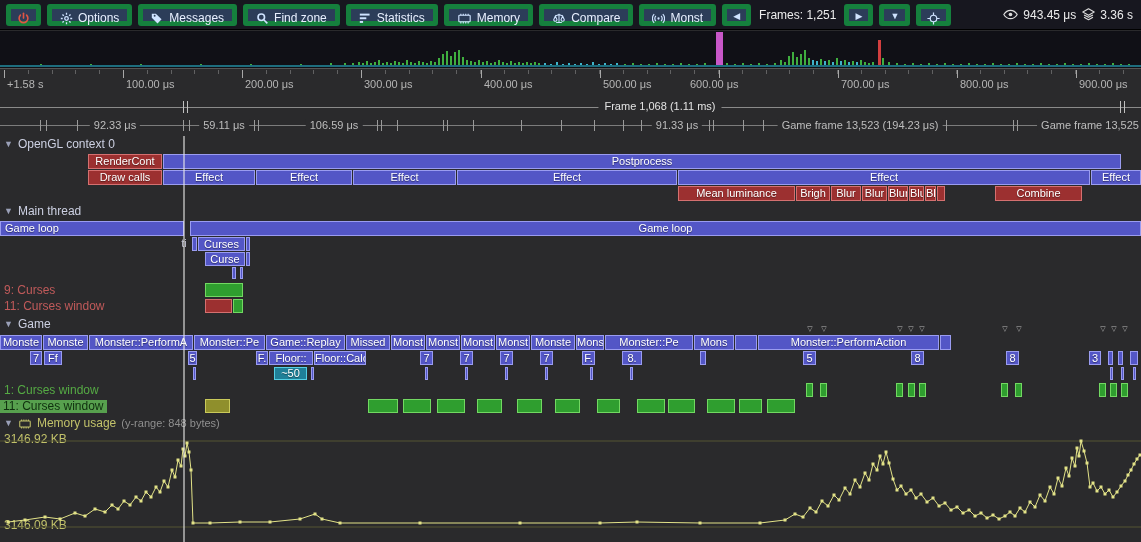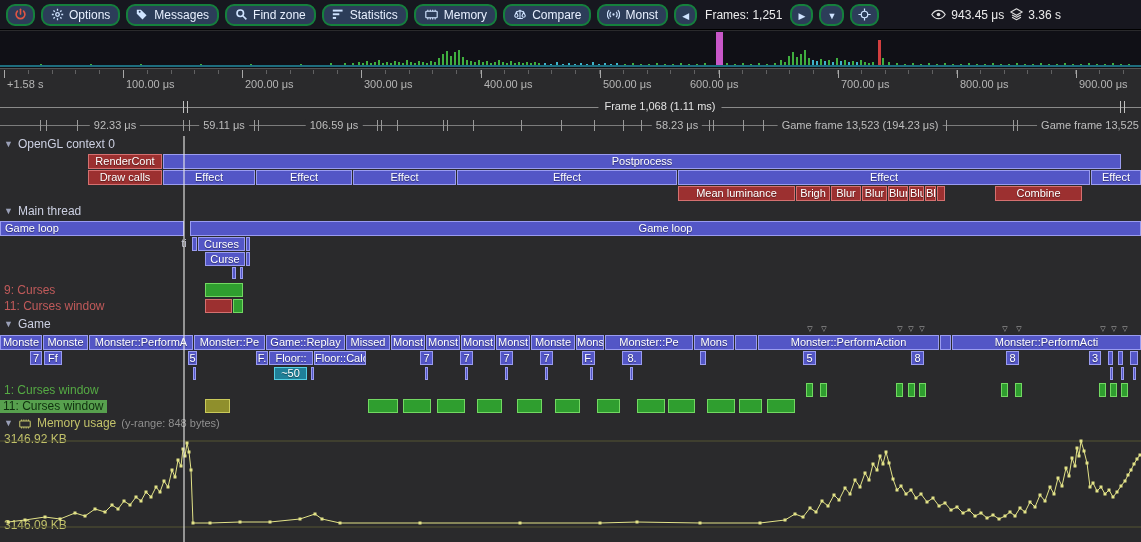--- a/index.html
+++ b/index.html
@@ -3,21 +3,21 @@
 <meta charset="utf-8">
 <style>
   *{margin:0;padding:0;box-sizing:border-box}
   html,body{width:1141px;height:542px;overflow:hidden}
   body{background:#2a2a2c;font-family:"Liberation Sans",sans-serif;color:#ddd;position:relative}
   #app{position:absolute;inset:0;width:1141px;height:542px;overflow:hidden}
 
   
   #toolbar{position:absolute;left:0;top:0;width:100%;height:30px;background:#17171f;border-bottom:1px solid #000;
            display:flex;align-items:center;gap:6px;padding:0 6px;z-index:5}
-  .btn{display:inline-flex;align-items:flex-end;gap:5px;background:#2c3d59;border:2px solid #15803d;border-radius:9px;
+  .btn{display:inline-flex;align-items:flex-start;gap:5px;background:#2c3d59;border:5px solid #15803d;border-radius:3px;
        color:#e8f0ff;font-size:12px;padding:3px 8px;line-height:1;cursor:pointer;font-family:inherit;height:22px}
   .btn.sq{padding:3px 6px}
   .btn .arrowg{font-size:9px;color:#cfe3ff}
   .ic{display:inline-flex}
   .ic svg{display:block}
   #toolbar-buttons{display:inline-flex;gap:6px}
   .tlabel{font-size:12px;color:#ececec;margin:0 2px;white-space:nowrap}
   .tstat{display:inline-flex;align-items:center;gap:5px;color:#ececec;font-size:12px;white-space:nowrap}
   .tstat.first{margin-left:46px}
 
@@ -393,21 +393,21 @@
       <div class="stick" style="left: 743px;"></div>
       <div class="stick" style="left: 763px;"></div>
       <div class="stick" style="left: 779px;"></div>
       <div class="stick" style="left: 940px;"></div>
       <div class="stick" style="left: 946px;"></div>
       <div class="stick" style="left: 1013px;"></div>
       <div class="stick" style="left: 1017px;"></div>
       <div class="slabel" style="left: 115px;">92.33 μs</div>
       <div class="slabel" style="left: 224px;">59.11 μs</div>
       <div class="slabel" style="left: 334px;">106.59 μs</div>
-      <div class="slabel" style="left: 677px;">58.23 μs</div>
+      <div class="slabel" style="left: 677px;">91.33 μs</div>
       <div class="slabel" style="left: 860px;">Game frame 13,523 (194.23 μs)</div>
       <div class="slabel" style="left: 1090px;">Game frame 13,525</div>
     </div>
   <div id="tracks">
       <div class="section" style="top: 138px;">
         <span class="tri">▼</span>
         <span>OpenGL context 0</span>
       </div>
       <div class="zone red" style="left: 88px; top: 154px; width: 74px; height: 15px; line-height: 13px;">RenderCont</div>
       <div class="zone purple" style="left: 163px; top: 154px; width: 958px; height: 15px; line-height: 13px;">Postprocess</div>
@@ -470,21 +470,20 @@
       <div class="zone purple" style="left: 426px; top: 335px; width: 34px; height: 15px; line-height: 13px;">Monst</div>
       <div class="zone purple" style="left: 461px; top: 335px; width: 34px; height: 15px; line-height: 13px;">Monst</div>
       <div class="zone purple" style="left: 496px; top: 335px; width: 34px; height: 15px; line-height: 13px;">Monst</div>
       <div class="zone purple" style="left: 531px; top: 335px; width: 44px; height: 15px; line-height: 13px;">Monste</div>
       <div class="zone purple" style="left: 576px; top: 335px; width: 28px; height: 15px; line-height: 13px;">Mons</div>
       <div class="zone purple" style="left: 605px; top: 335px; width: 88px; height: 15px; line-height: 13px;">Monster::Pe</div>
       <div class="zone purple" style="left: 694px; top: 335px; width: 40px; height: 15px; line-height: 13px;">Mons</div>
       <div class="zone purple" style="left: 735px; top: 335px; width: 22px; height: 15px; line-height: 13px;"></div>
       <div class="zone purple" style="left: 758px; top: 335px; width: 181px; height: 15px; line-height: 13px;">Monster::PerformAction</div>
       <div class="zone purple" style="left: 940px; top: 335px; width: 11px; height: 15px; line-height: 13px;"></div>
-      <div class="zone purple" style="left: 952px; top: 335px; width: 189px; height: 15px; line-height: 13px;">Monster::PerformActi</div>
       <div class="zone purple" style="left: 30px; top: 351px; width: 12px; height: 14px; line-height: 12px;">7</div>
       <div class="zone purple" style="left: 44px; top: 351px; width: 18px; height: 14px; line-height: 12px;">Ff</div>
       <div class="zone purple" style="left: 188px; top: 351px; width: 9px; height: 14px; line-height: 12px;">5</div>
       <div class="zone purple" style="left: 256px; top: 351px; width: 12px; height: 14px; line-height: 12px;">F.</div>
       <div class="zone purple" style="left: 269px; top: 351px; width: 44px; height: 14px; line-height: 12px;">Floor::</div>
       <div class="zone purple" style="left: 314px; top: 351px; width: 52px; height: 14px; line-height: 12px;">Floor::Calc</div>
       <div class="zone purple" style="left: 420px; top: 351px; width: 13px; height: 14px; line-height: 12px;">7</div>
       <div class="zone purple" style="left: 460px; top: 351px; width: 13px; height: 14px; line-height: 12px;">7</div>
       <div class="zone purple" style="left: 500px; top: 351px; width: 13px; height: 14px; line-height: 12px;">7</div>
       <div class="zone purple" style="left: 540px; top: 351px; width: 13px; height: 14px; line-height: 12px;">7</div>

